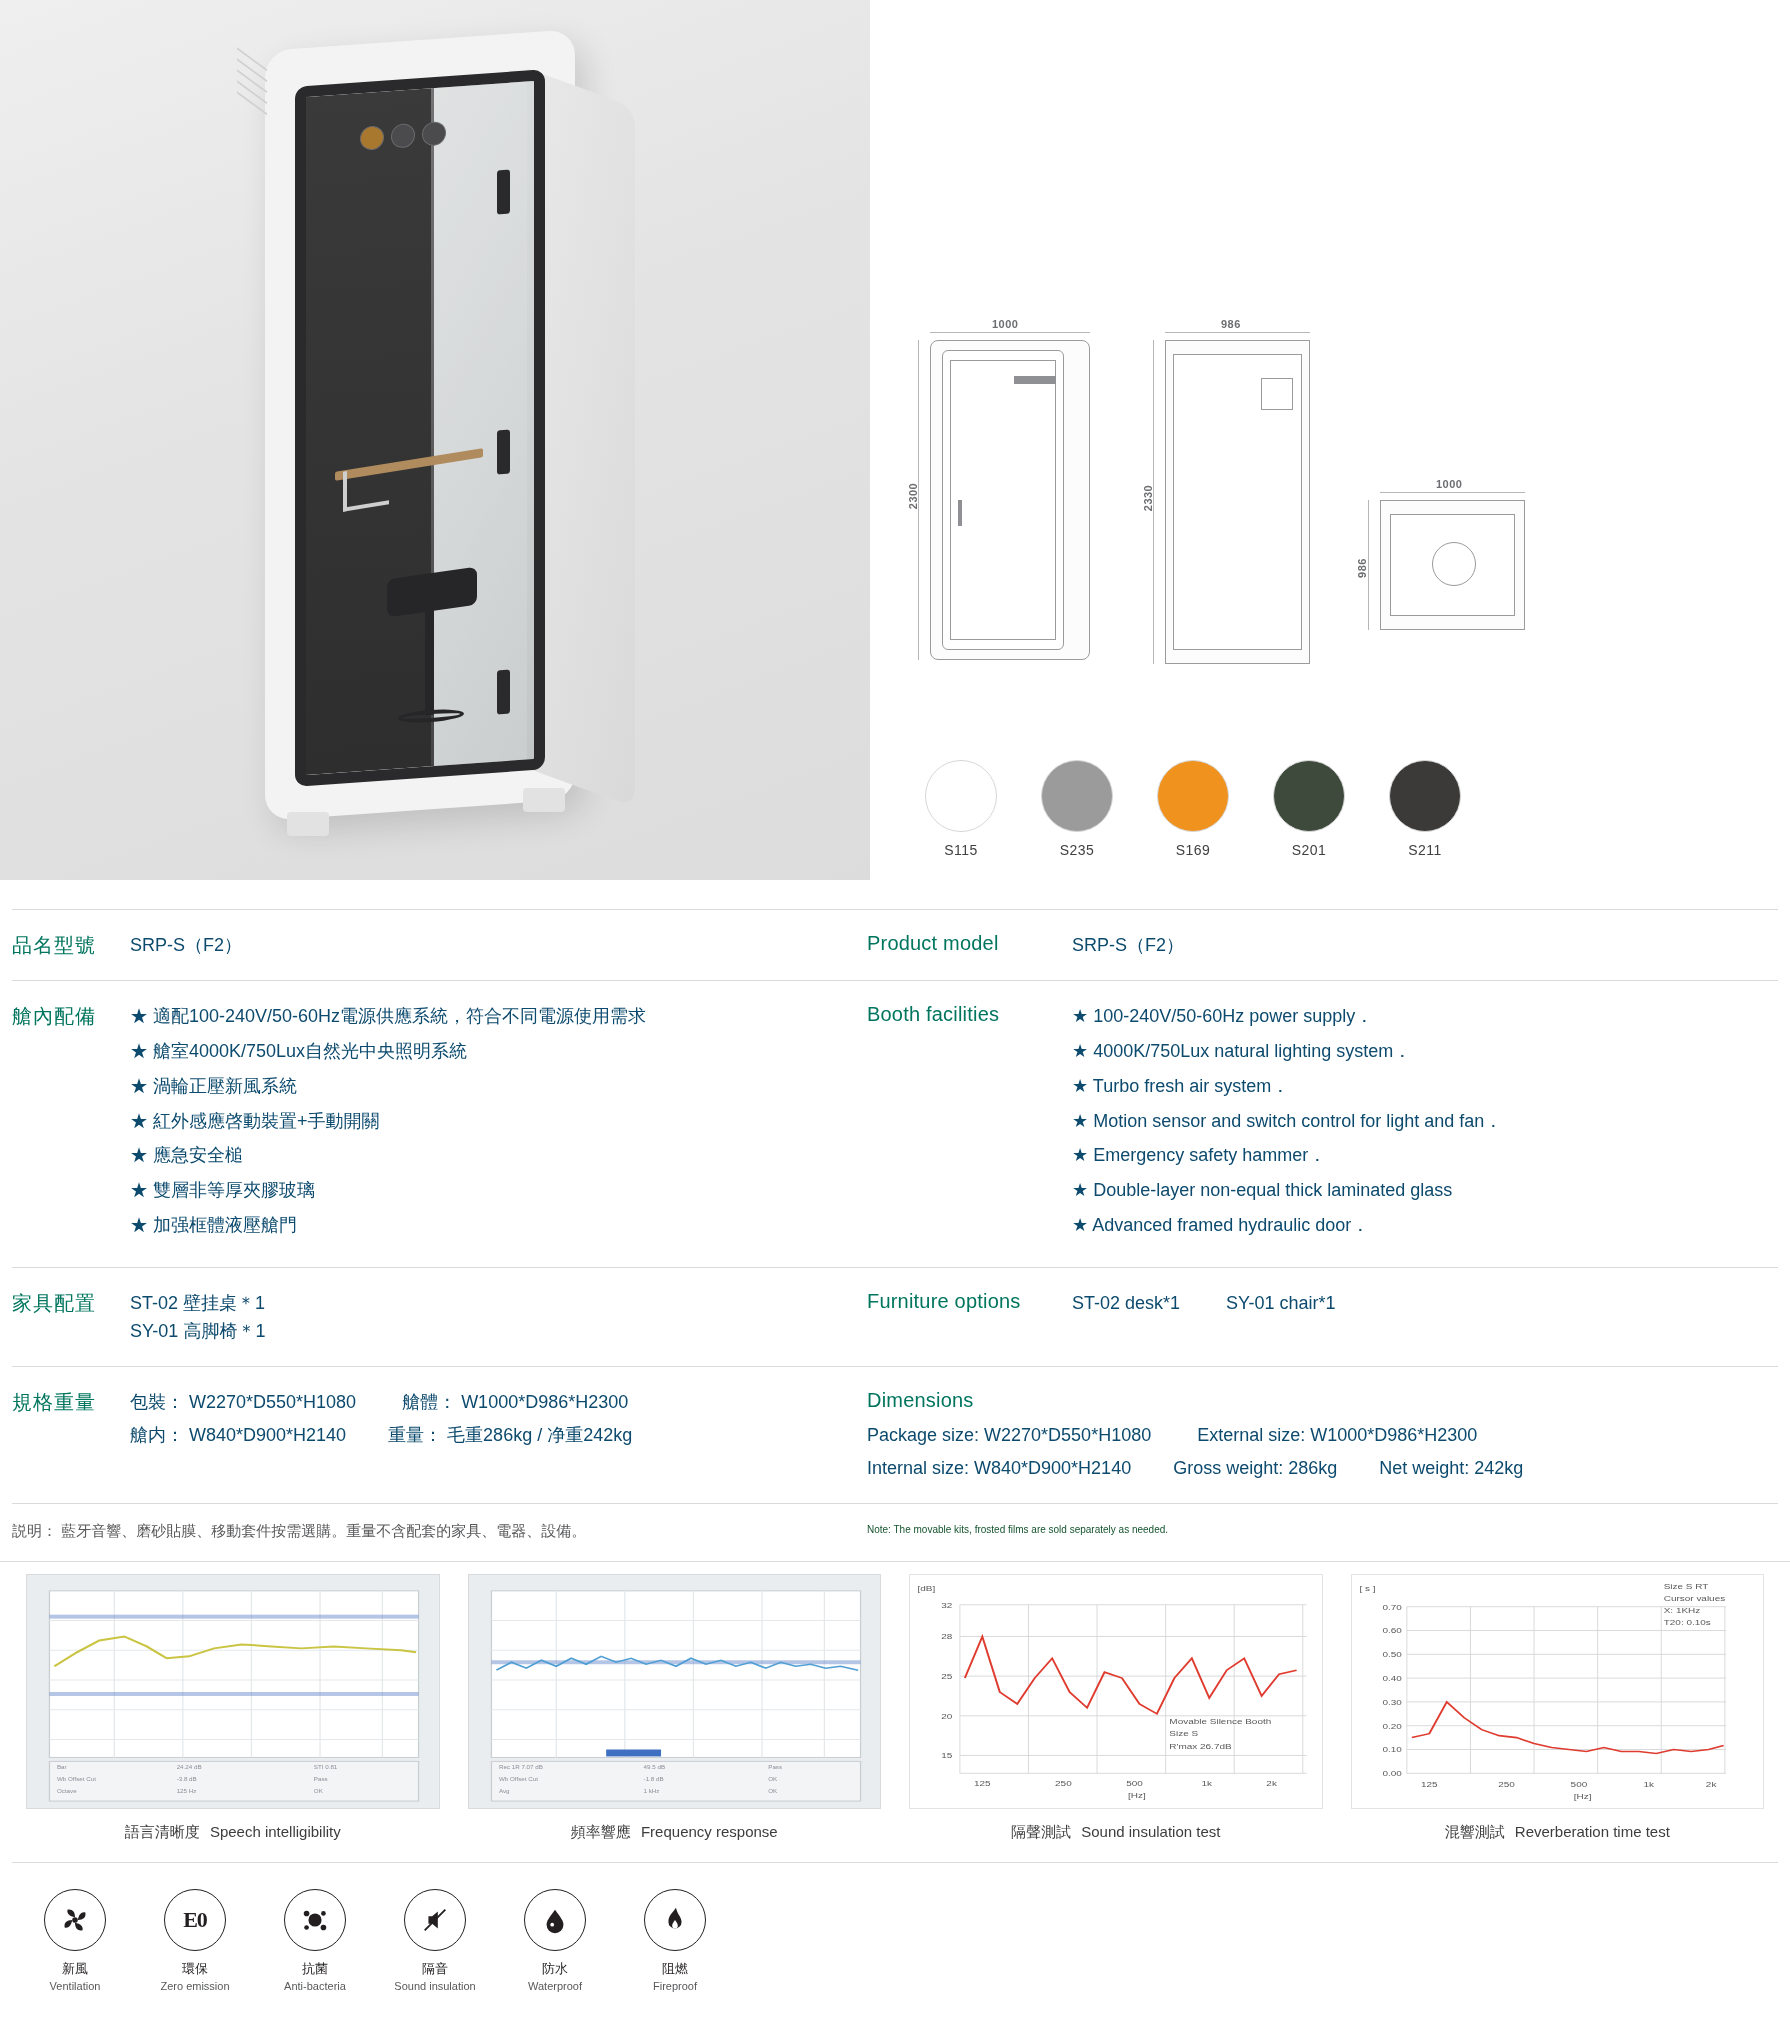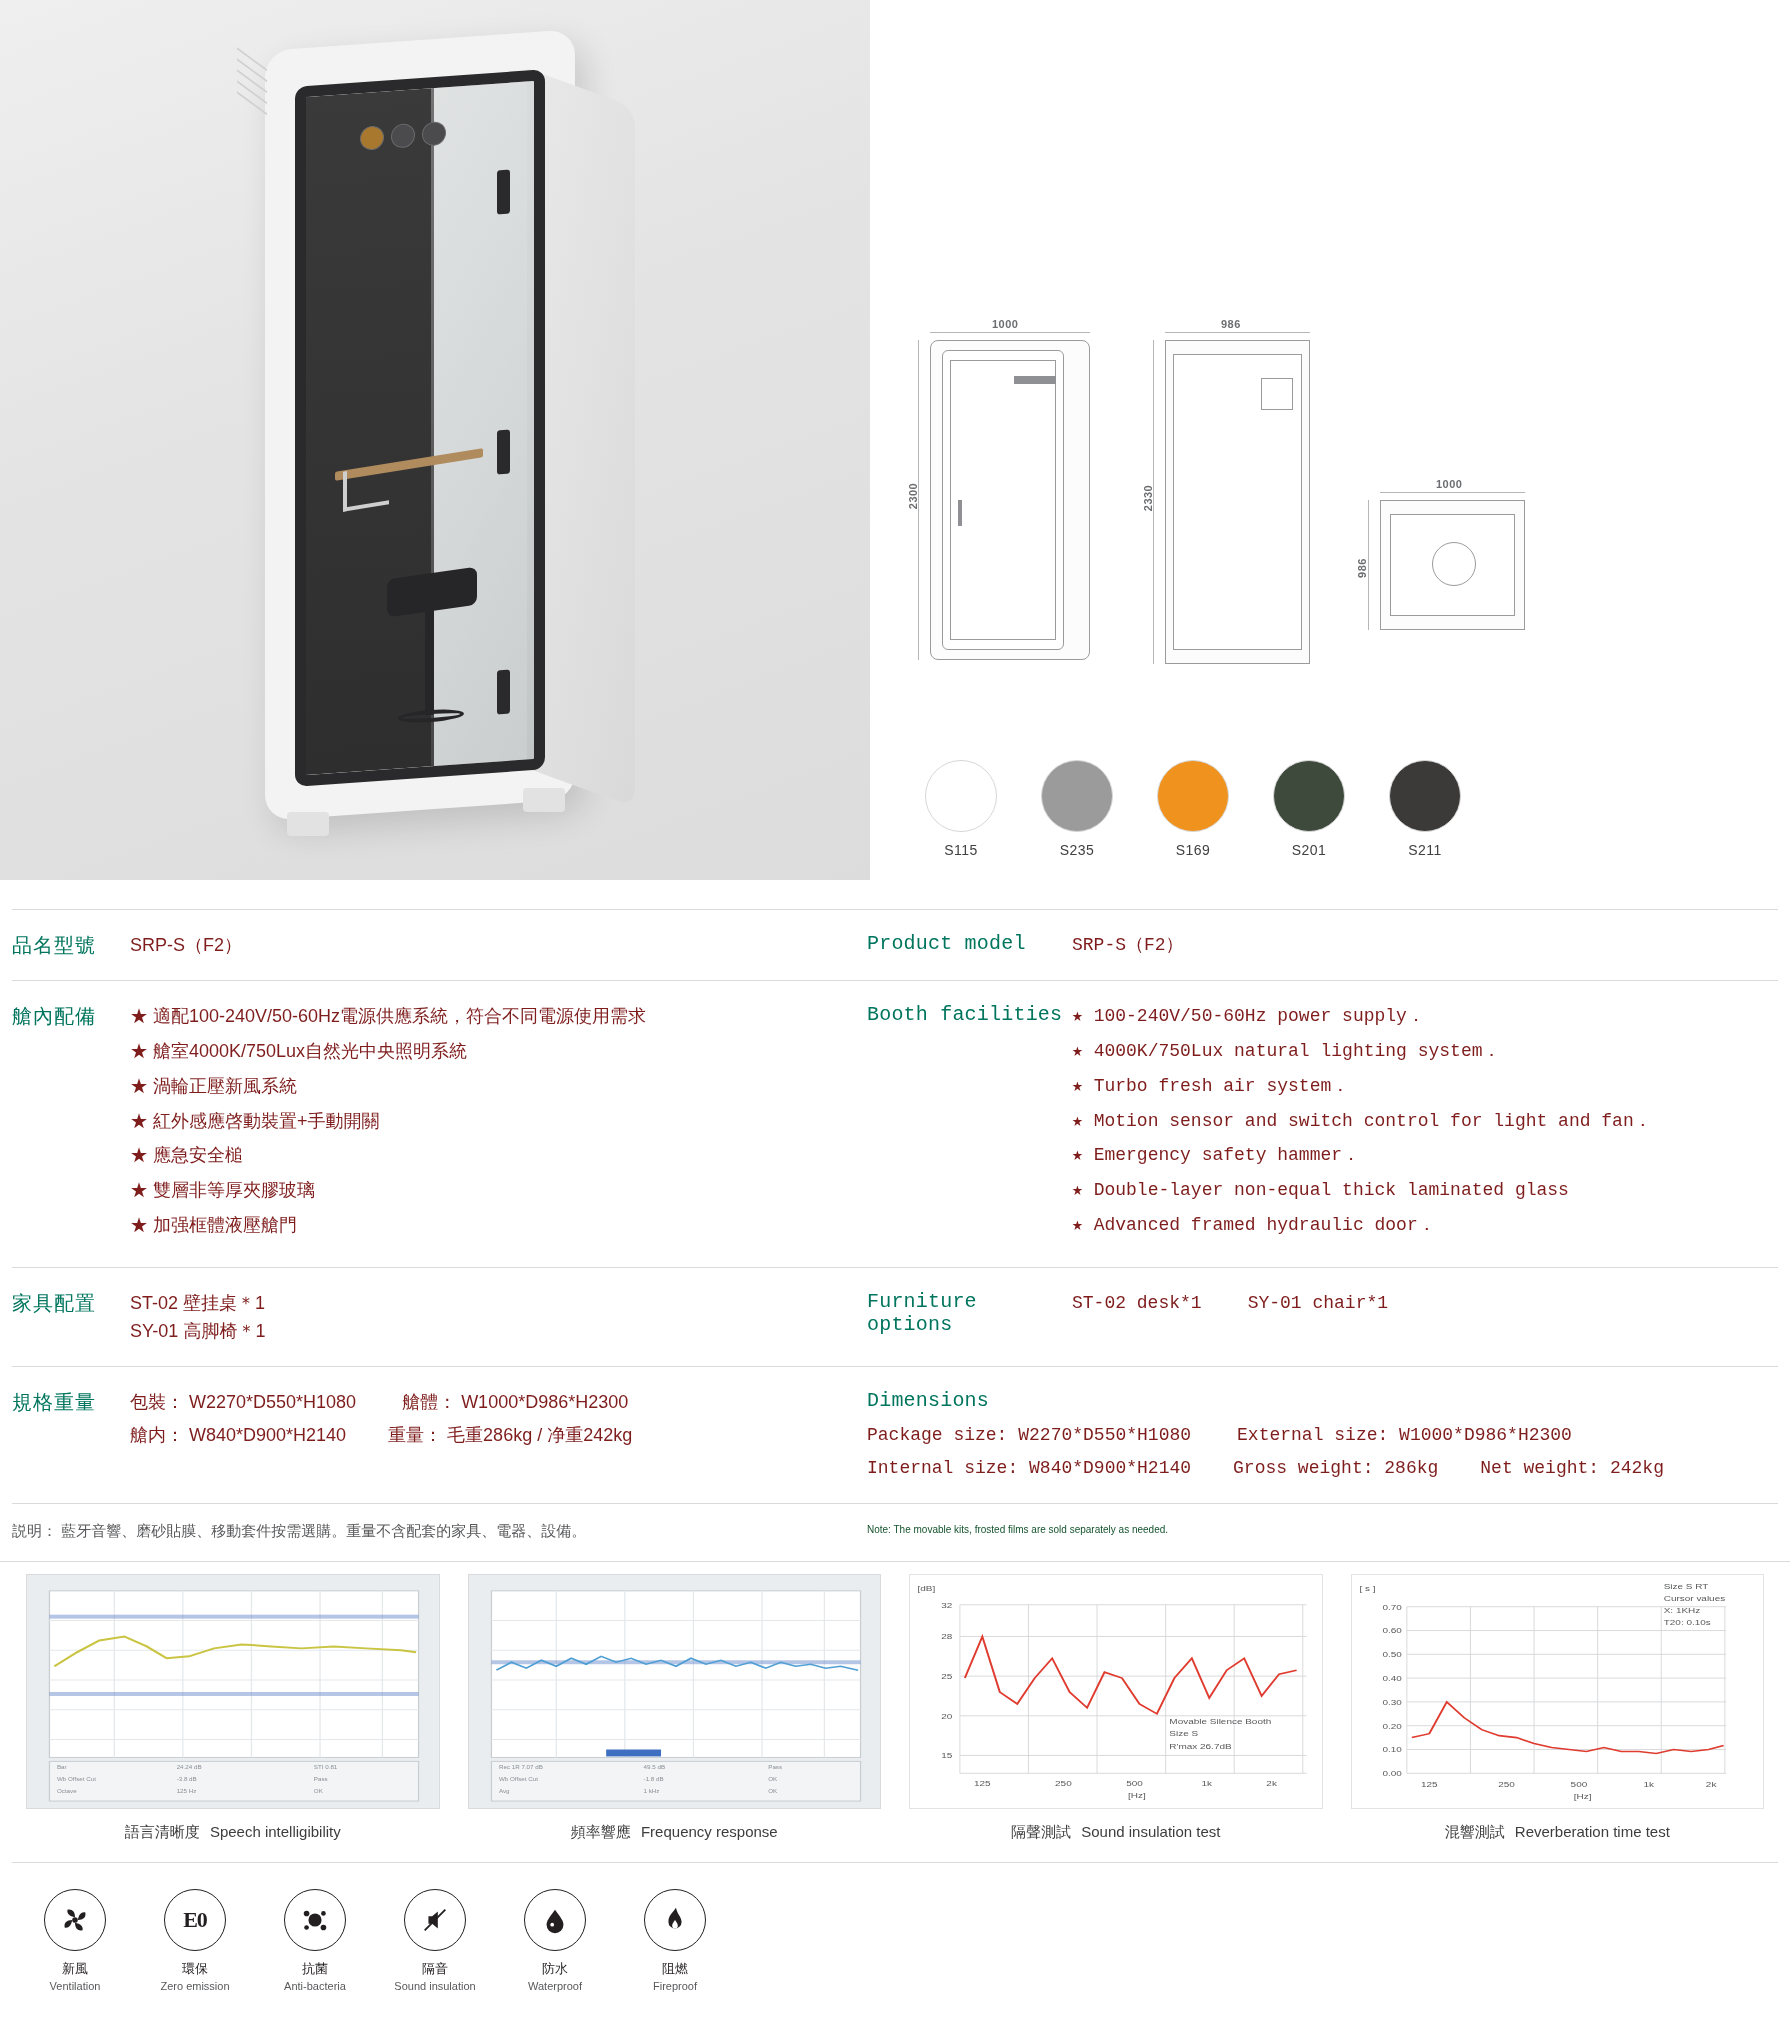--- a/index.html
+++ b/index.html
@@ -128,29 +128,29 @@
     margin-top:14px;
     padding:0 12px;
   }
   .row {
     display:flex;
     border-top:1px solid #d9dadb;
     padding:22px 0 20px 0;
   }
   .row:first-child{ border-top:none; }
   .col-left { width:855px; display:flex; }
-  .col-right{ flex:1; display:flex;font-family:Liberation Mono, monospace; }
+  .col-right{ flex:1; display:flex; }
   .lbl-cn {
     width:118px; color:#00755e; font-size:20px; font-weight:normal; letter-spacing:1px;
     flex-shrink:0;
   }
   .lbl-en {
     width:205px; color:#00755e; font-size:20px; letter-spacing:.2px; flex-shrink:0;
   }
-  .val { font-size:18px; color:#7f1d1d; line-height:1.55; }
+  .val { font-size:18px; color:#0c4a6e; line-height:1.55; }
   .val ul{ margin:0; padding:0; list-style:none; }
   .val li{ margin-bottom:7px; }
   .val .pair { display:flex; gap:46px; }
   .val .pair2 { display:flex; gap:42px; margin-top:5px;}
   .note-row{
     display:flex; padding:18px 0 16px 0; border-top:1px solid #d9dadb;
   }
   .note-cn{ width:855px; font-size:15px; color:#58595b; }
   .note-en{ flex:1; font-size:10px; color:#14532d; line-height:1.5; }
 

